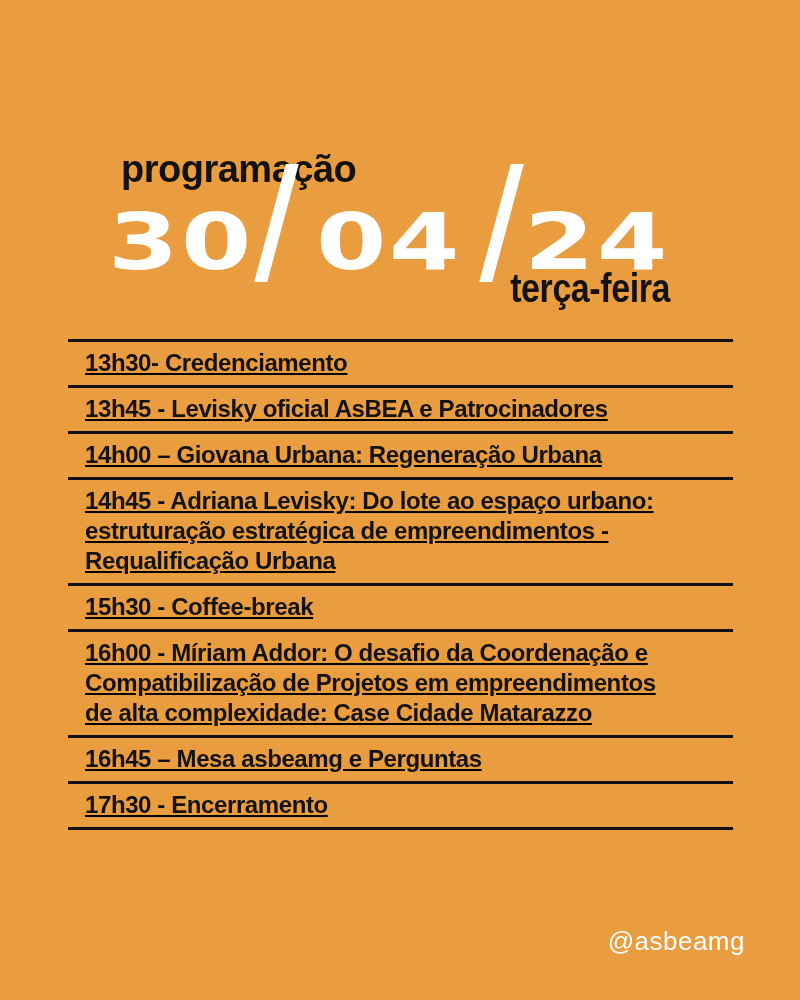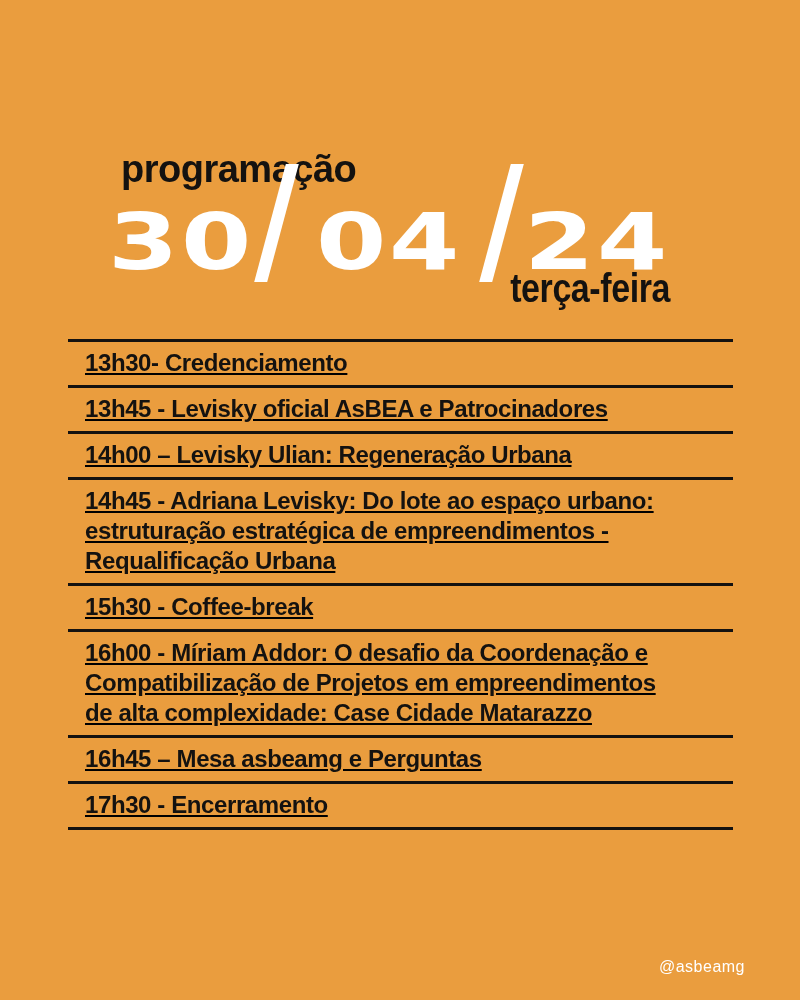--- a/index.html
+++ b/index.html
@@ -96,25 +96,24 @@
     letter-spacing: -0.4px;
     color: var(--ink);
     white-space: pre-line;
   }
 
   
   .handle {
     position: absolute;
     right: 55px;
     top: 926px;
-    font-size: 16px;
+    font-size: 26px;
     font-weight: normal;
     color: var(--white);
     letter-spacing: 0.5px;
-    margin-top: 32px;
   }
 </style>
 </head>
 <body>
 
 <div class="poster">
 
   <div class="kicker">programação</div>
 
   <div class="date-row">
@@ -128,21 +127,21 @@
   <div class="weekday">terça-feira</div>
 
   <div class="schedule">
     <div class="schedule-row">
       <span class="row-text">13h30- Credenciamento</span>
     </div>
     <div class="schedule-row">
       <span class="row-text">13h45 - Levisky oficial AsBEA e Patrocinadores</span>
     </div>
     <div class="schedule-row">
-      <span class="row-text">14h00 – Levisky Ulian: Regeneração Urbana</span>
+      <span class="row-text">14h00 – Giovana Urbana: Regeneração Urbana</span>
     </div>
     <div class="schedule-row">
       <span class="row-text">14h45 - Adriana Levisky: Do lote ao espaço urbano:
 estruturação estratégica de empreendimentos -
 Requalificação Urbana</span>
     </div>
     <div class="schedule-row">
       <span class="row-text">15h30 - Coffee-break</span>
     </div>
     <div class="schedule-row">

